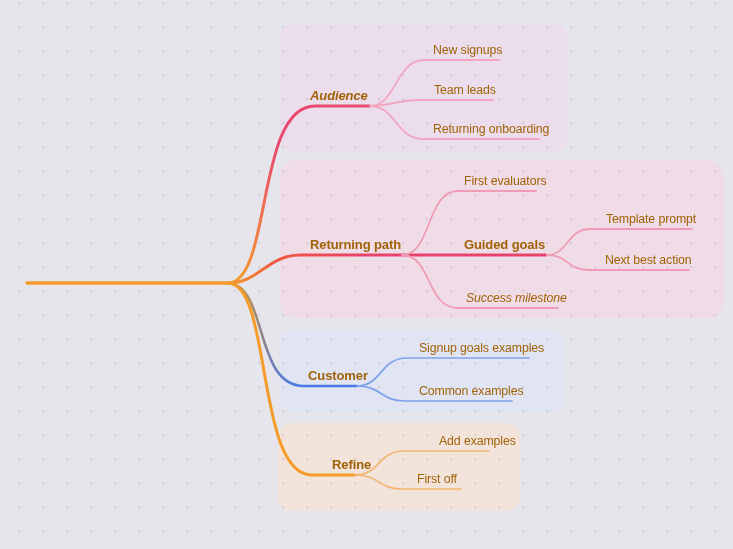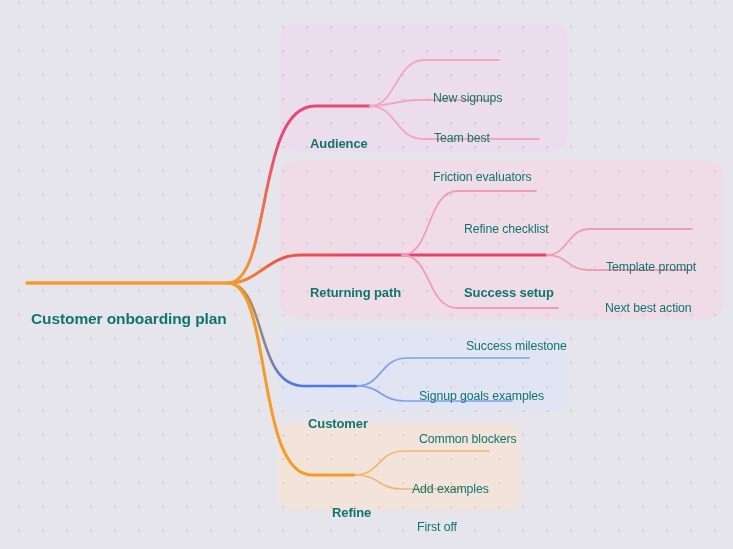--- a/index.html
+++ b/index.html
@@ -10,26 +10,25 @@
     font-family: "Liberation Sans", "DejaVu Sans", sans-serif;
   }
   .canvas {
     position: relative;
     width: 733px; height: 549px;
   }
   .canvas svg { position: absolute; left: 0; top: 0; z-index: 1; }
   .label {
     position: absolute;
     z-index: 2;
-    color: #0f766e;
+    color: #a16207;
     white-space: nowrap;
     line-height: 1.1;
     letter-spacing: -0.1px;
     cursor: default;
-    margin-top: 48px;
   }
   .root-label   { font-size: 15.5px; font-weight: 700; }
   .branch-label { font-size: 13px;   font-weight: 700; }
   .leaf-label   { font-size: 12.3px; font-weight: 500; }
 </style>
 </head>
 <body>
 
 <div class="canvas">
 
@@ -79,35 +78,34 @@
 
     <path d="M 229 283 C 268 287 254 386 304 386 H 357" fill="none" stroke="url(#gradFriction)" stroke-width="2.6" stroke-linecap="round"></path>
     <path d="M 357 386 C 382 386 380 358 407 358 H 529" fill="none" stroke-width="1.7" stroke-linecap="round" stroke="#7da2ec"></path>
     <path d="M 357 386 C 382 386 380 401 405 401 H 512" fill="none" stroke-width="1.7" stroke-linecap="round" stroke="#7da2ec"></path>
 
     <path d="M 229 283 C 272 287 256 475 312 475 H 355" fill="none" stroke-width="3" stroke-linecap="round" stroke="#f59b28"></path>
     <path d="M 355 475 C 380 475 378 451 404 451 H 489" fill="none" stroke-width="1.7" stroke-linecap="round" stroke="#f3b671"></path>
     <path d="M 355 475 C 380 475 378 489 402 489 H 461" fill="none" stroke-width="1.7" stroke-linecap="round" stroke="#f3b671"></path>
   </svg>
 
-  <div class="label root-label" style="left:31px;  top:262px;">Customer onboarding plan</div>
 
-  <div class="label branch-label" style="left:310px; top:89px;">Audience</div>
+  <div class="label branch-label" style="left:310px; top:89px;font-style:italic;">Audience</div>
   <div class="label leaf-label" style="left:433px; top:44px;">New signups</div>
-  <div class="label leaf-label" style="left:434px; top:84px;">Team best</div>
-  <div class="label leaf-label" style="left:433px; top:123px;">Friction evaluators</div>
+  <div class="label leaf-label" style="left:434px; top:84px;">Team leads</div>
+  <div class="label leaf-label" style="left:433px; top:123px;">Returning onboarding</div>
 
   <div class="label branch-label" style="left:310px; top:238px;">Returning path</div>
-  <div class="label leaf-label" style="left:464px; top:175px;">Refine checklist</div>
-  <div class="label branch-label" style="left:464px; top:238px;">Success setup</div>
+  <div class="label leaf-label" style="left:464px; top:175px;">First evaluators</div>
+  <div class="label branch-label" style="left:464px; top:238px;">Guided goals</div>
   <div class="label leaf-label" style="left:606px; top:213px;text-align:right;">Template prompt</div>
   <div class="label leaf-label" style="left:605px; top:254px;text-align:right;">Next best action</div>
-  <div class="label leaf-label" style="left:466px; top:292px;">Success milestone</div>
+  <div class="label leaf-label" style="left:466px; top:292px;font-style:italic;">Success milestone</div>
 
   <div class="label branch-label" style="left:308px; top:369px;">Customer</div>
   <div class="label leaf-label" style="left:419px; top:342px;">Signup goals examples</div>
-  <div class="label leaf-label" style="left:419px; top:385px;">Common blockers</div>
+  <div class="label leaf-label" style="left:419px; top:385px;">Common examples</div>
 
   <div class="label branch-label" style="left:308px; top:458px;padding-left:24px;">Refine</div>
-  <div class="label leaf-label" style="left:412px; top:435px;">Add examples</div>
+  <div class="label leaf-label" style="left:439px; top:435px;">Add examples</div>
   <div class="label leaf-label" style="left:417px; top:473px;">First off</div>
 
 </div>
 
 </body></html>

